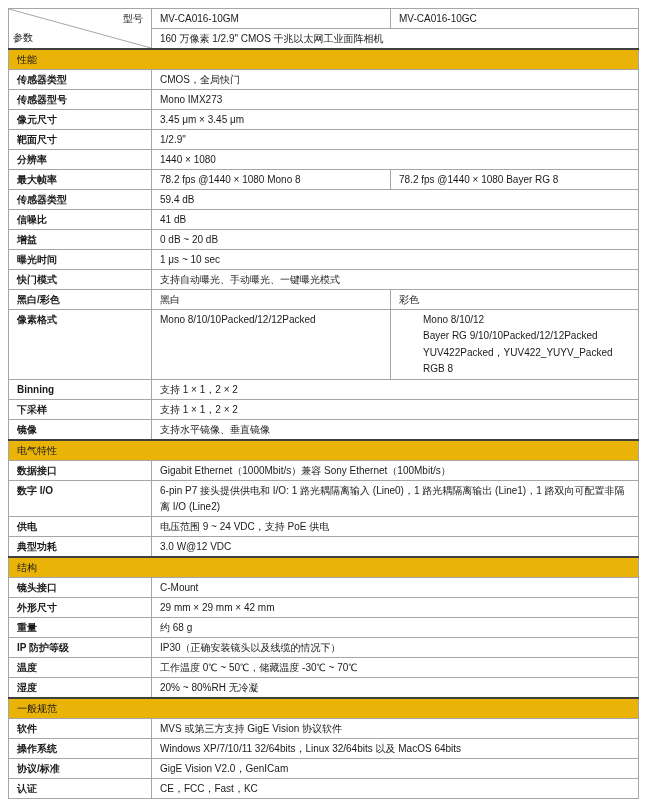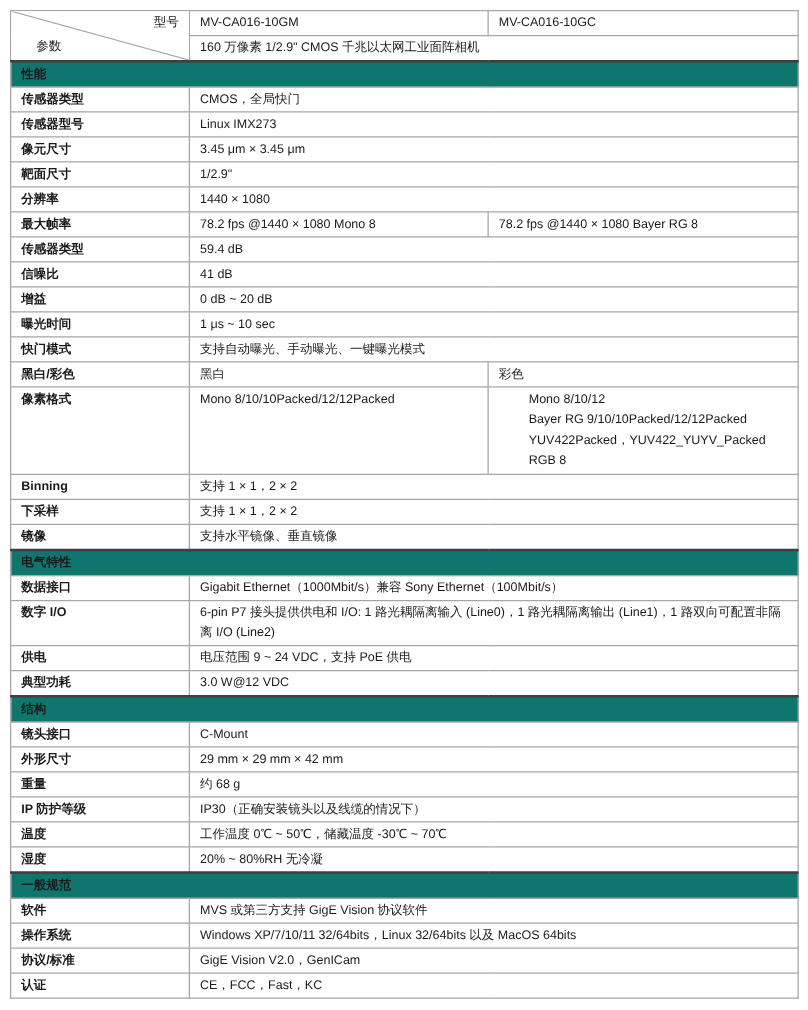--- a/index.html
+++ b/index.html
@@ -29,43 +29,43 @@
     vertical-align: top;
     word-break: break-word;
     background: #ffffff;
   }
   td.lbl {
     background: #ececec;
     font-weight: bold;
   }
   tr.section td {
     border-top: 2px solid #3f3f3f;
-    font-weight: bold;
-    background: #0f766e;
+    font-weight: normal;
+    background: #eab308;
   }
   td.corner {
     background: #ececec;
     position: relative;
     padding: 0;
     overflow: hidden;
   }
   td.corner svg.diag {
     position: absolute;
     left: 0; top: 0;
     width: 100%; height: 100%;
     display: block;
   }
   td.corner .corner-top {
     position: absolute;
     top: 2px; right: 8px;
     line-height: 16px;
   }
   td.corner .corner-bottom {
     position: absolute;
-    bottom: 2px; left: 20px;
+    bottom: 2px; left: 4px;
     line-height: 16px;
     text-align: right;
   }
   td.mid { vertical-align: middle; }
   td.lines div {
     white-space: nowrap;
     overflow: hidden;
     line-height: 16.5px;
     margin-left: 24px;
   }
@@ -99,21 +99,21 @@
 
     <tr class="section">
       <td colspan="3">性能</td>
     </tr>
     <tr>
           <td class="lbl">传感器类型</td>
           <td colspan="2">CMOS，全局快门</td>
         </tr>
     <tr>
           <td class="lbl">传感器型号</td>
-          <td colspan="2">Linux IMX273</td>
+          <td colspan="2">Mono IMX273</td>
         </tr>
     <tr>
           <td class="lbl">像元尺寸</td>
           <td colspan="2">3.45 μm × 3.45 μm</td>
         </tr>
     <tr>
           <td class="lbl">靶面尺寸</td>
           <td colspan="2">1/2.9"</td>
         </tr>
     <tr>

